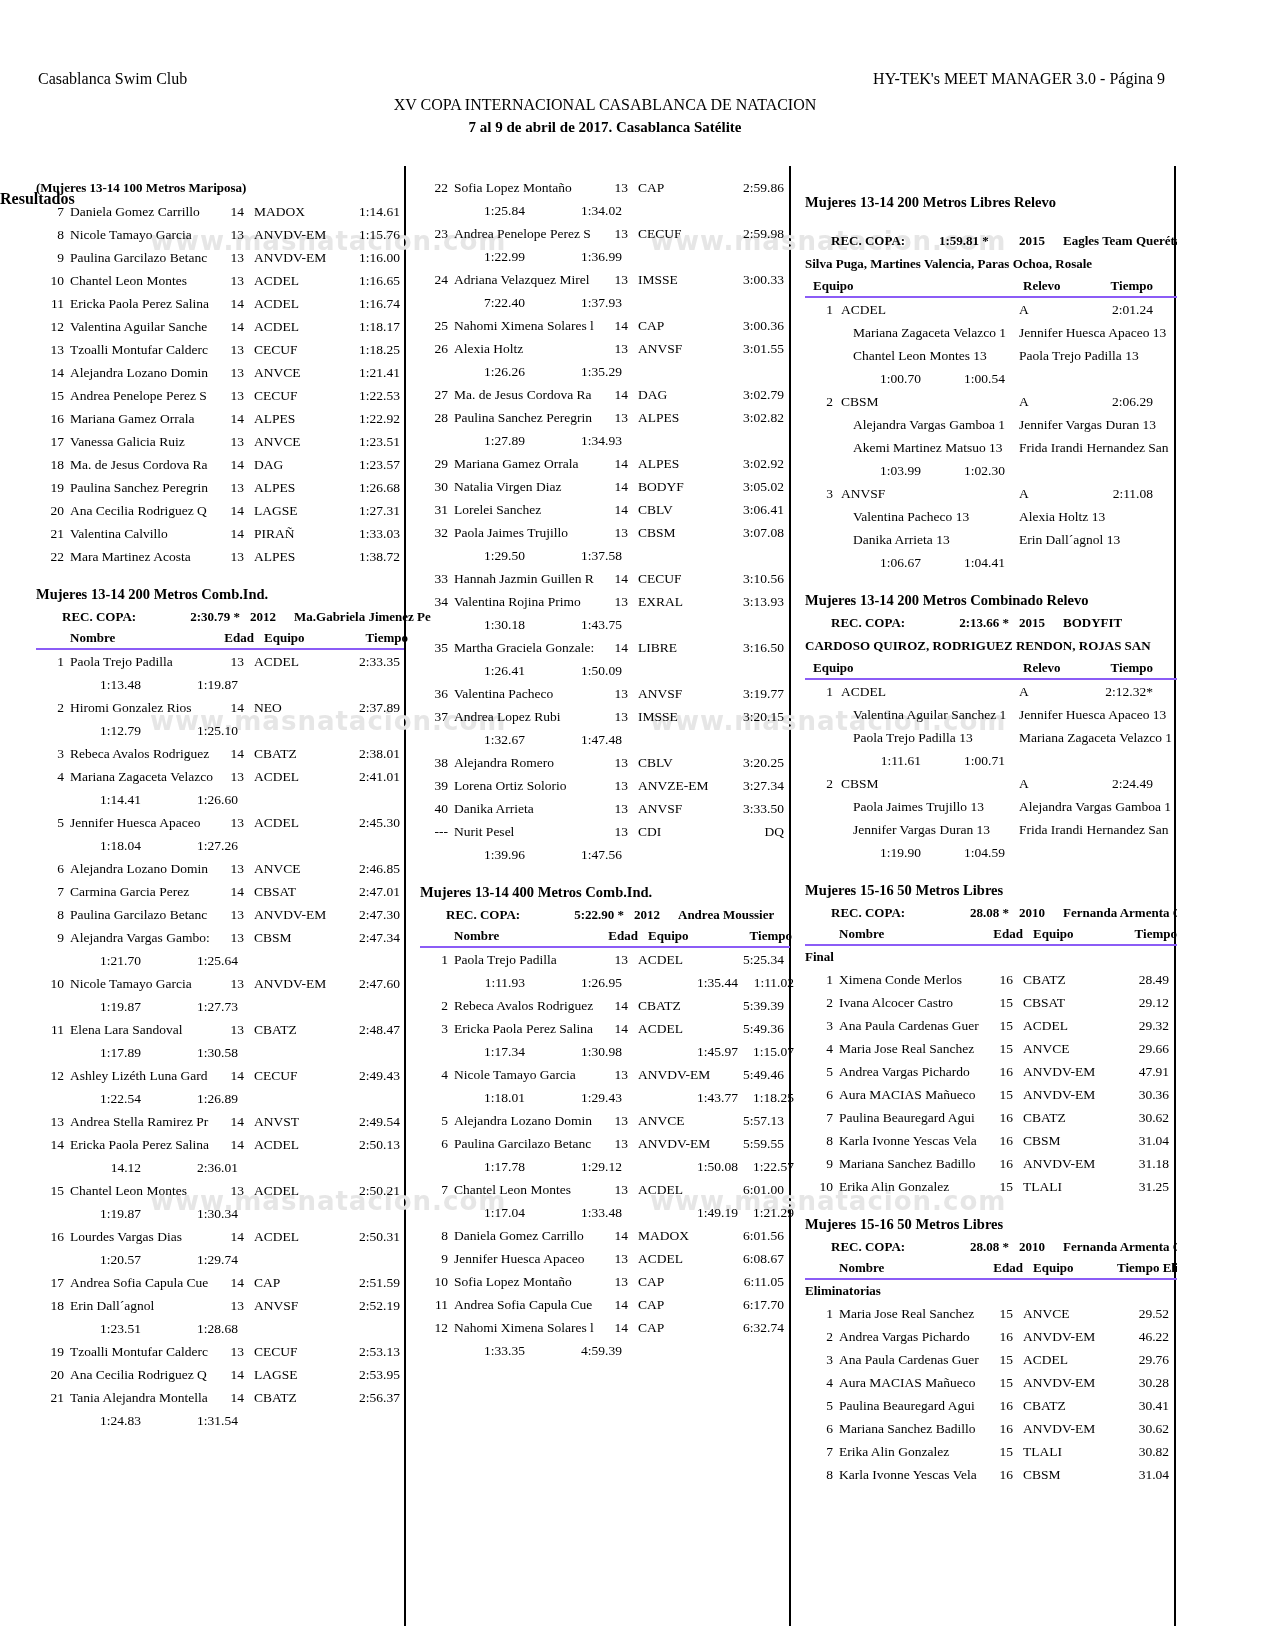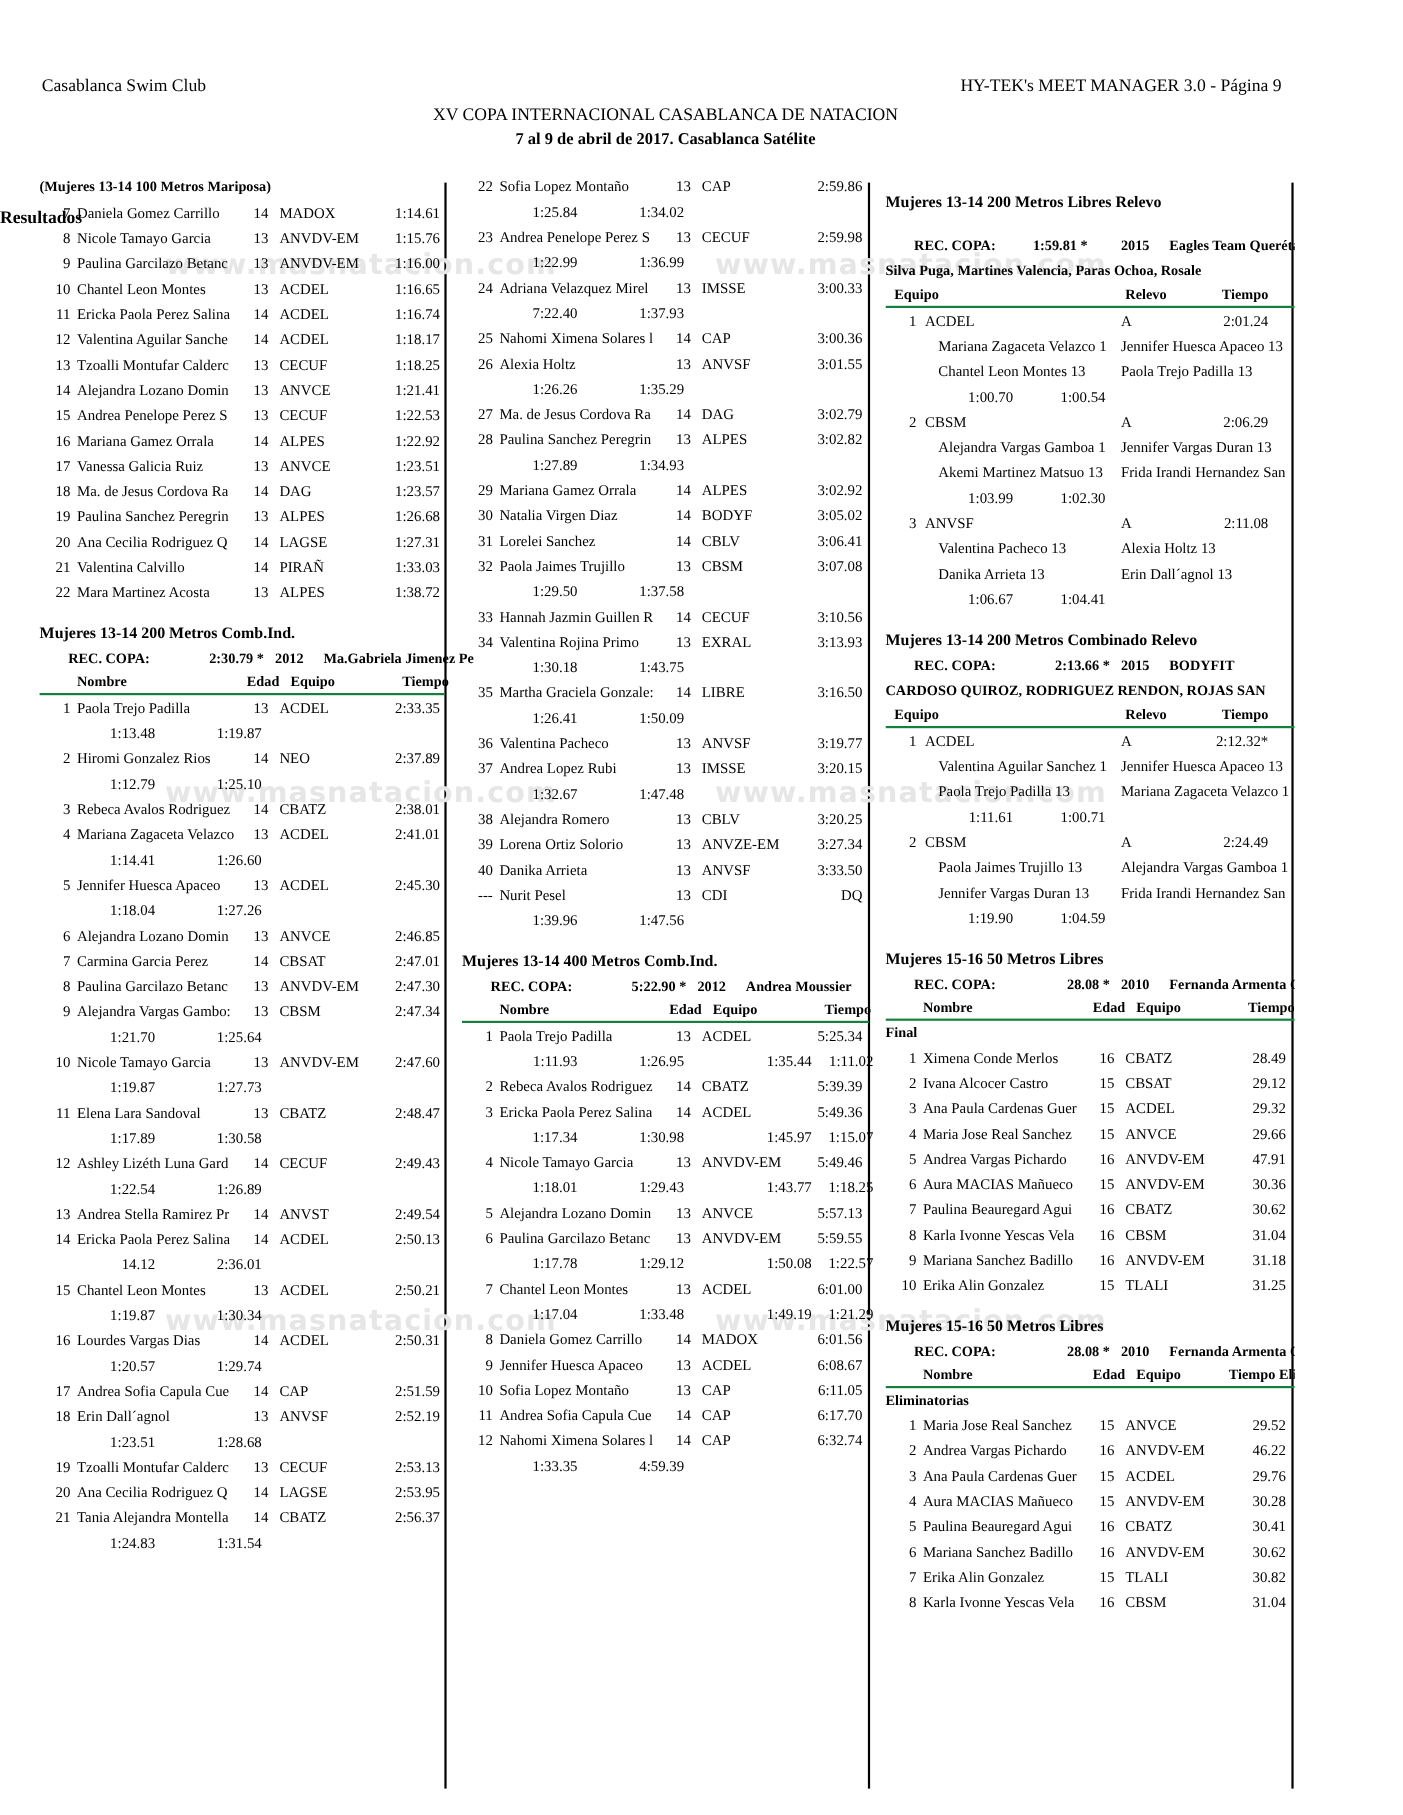--- a/index.html
+++ b/index.html
@@ -4,30 +4,30 @@
 <style>
   html, body { margin:0; padding:0; background:#ffffff; }
   body { width:1275px; height:1650px; position:relative; overflow:hidden;
          font-family:"Liberation Serif","DejaVu Serif",serif; color:#000; }
   .hdr-left { position:absolute; left:38px; top:70px; font-size:16px; }
   .hdr-right { position:absolute; right:110px; top:70px; font-size:16px; }
   .title1 { position:absolute; left:0; width:1210px; text-align:center; top:96px; font-size:16px; }
   .title2 { position:absolute; left:0; width:1210px; text-align:center; top:119px; font-size:15px; font-weight:bold; }
   .title3 { position:absolute; left:0; width:1210px; text-align:left; top:142px; font-size:16px; font-weight:bold;margin-top:48px; }
   .vline { position:absolute; top:166px; width:2px; height:1460px; background:#000; }
-  .col { position:absolute; top:158px; font-size:13.5px; line-height:24px; }
+  .col { position:absolute; top:176px; font-size:13.5px; line-height:24px; }
   .col1 { left:36px; width:368px; }
   .col2 { left:420px; width:370px; }
   .col3 { left:805px; width:372px; overflow:hidden; }
   .ev-title { font-weight:bold; font-size:14.5px; white-space:nowrap; }
   .ev-title.sub { font-size:13px; }
   .rec { font-weight:bold; font-size:13px; white-space:nowrap; padding-left:26px; line-height:22px; }
   .rec span { display:inline-block; }
   .relay-names { font-weight:bold; font-size:13px; white-space:nowrap; line-height:24px; }
-  .thead { display:flex; font-weight:bold; font-size:13px; border-bottom:2px solid #15803d; line-height:20px; white-space:nowrap; }
+  .thead { display:flex; font-weight:bold; font-size:13px; border-bottom:2px solid #8b5cf6; line-height:20px; white-space:nowrap; }
   .row { display:flex; white-space:nowrap; height:23px; align-items:center; }
   .c-pl { width:28px; text-align:right; padding-right:6px; flex:none; }
   .c-name { width:152px; overflow:hidden; flex:none; }
   .c-age { width:22px; text-align:right; flex:none; padding-right:10px; }
   .c-team { width:90px; overflow:hidden; flex:none; }
   .c-time { width:56px; text-align:right; flex:none; }
   .splits { display:flex; height:23px; align-items:center; white-space:nowrap; }
   .splits span { text-align:right; flex:none; }
   .s1 { width:105px; } .s2 { width:97px; } .s3 { width:116px; } .s4 { width:56px; }
   .gap { height:14px; }

